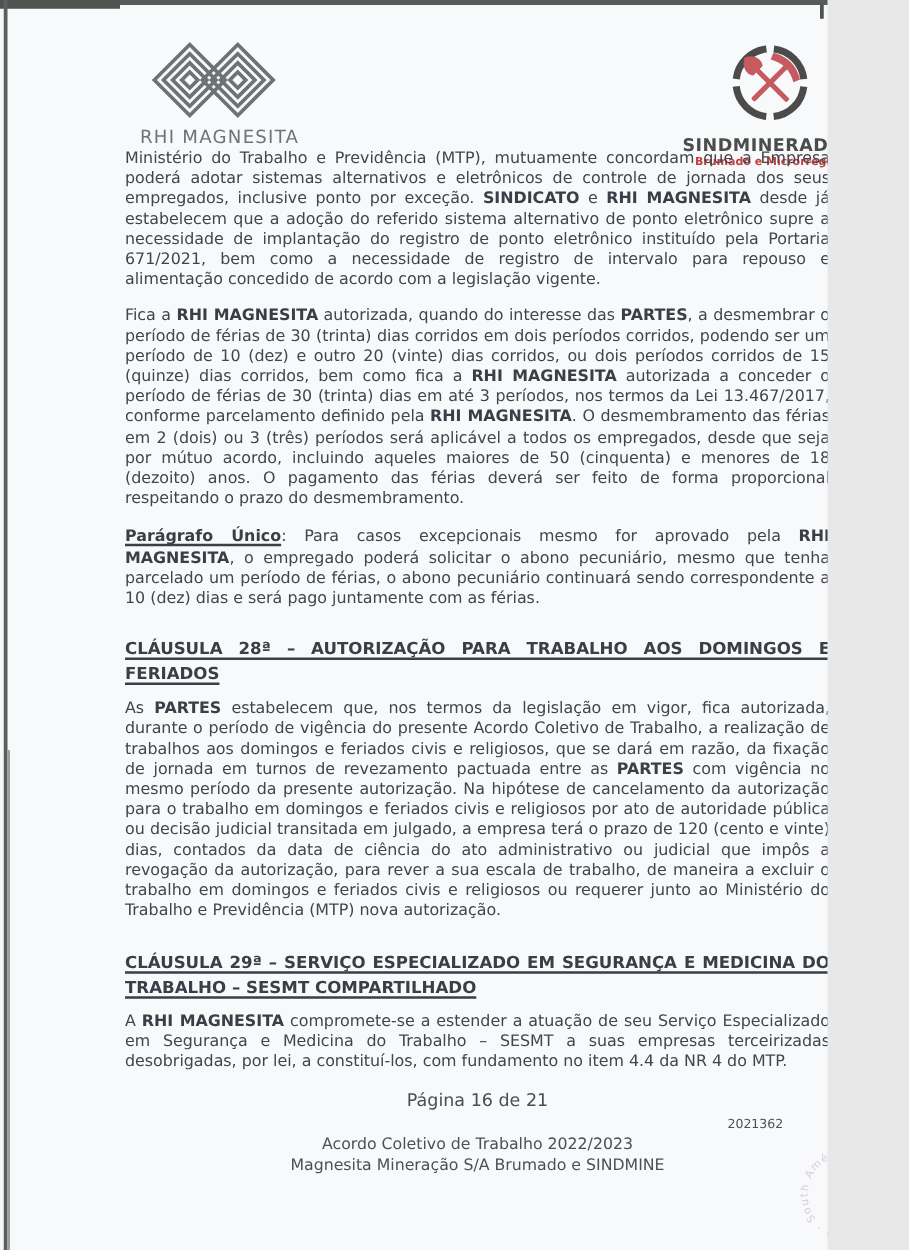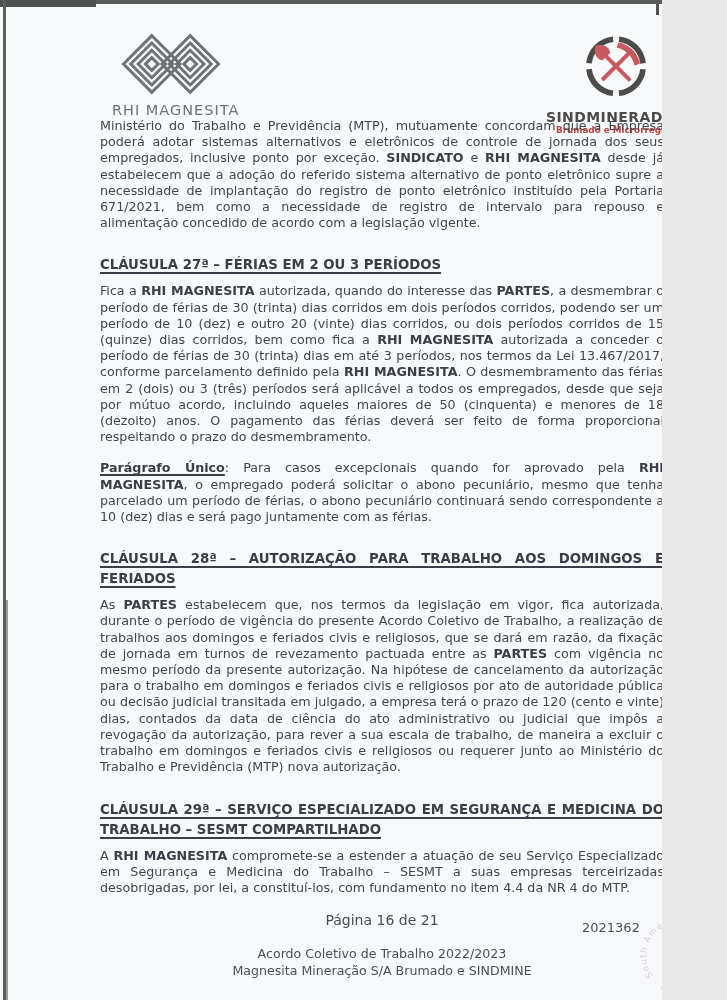--- a/index.html
+++ b/index.html
@@ -40,21 +40,21 @@
     font-size:13.3px;line-height:20px;
     font-weight:700;color:#3b3e46;
     text-align:justify;
     text-decoration:underline;text-decoration-thickness:1.8px;text-underline-offset:3px;
   }
   .pu{margin-top:15px;}
   .page-indicator{margin-top:16px;text-align:center;font-size:14px;font-weight:400;color:#4a4d53;}
   .doc-footer{margin-top:17px;text-align:center;font-size:12.6px;line-height:17px;color:#4c5056;}
 
   
-  .doc-number{position:absolute;top:920px;left:582px;font-size:13px;color:#4d5156;}
+  .doc-number{position:absolute;top:894px;left:582px;font-size:10px;color:#4d5156;}
   .stamp{position:absolute;top:915px;left:637px;width:82px;height:82px;opacity:.62;transform:rotate(-22deg);}
 </style>
 </head>
 <body>
 
 <div class="page">
 
   <div class="edge-top"></div>
   <div class="edge-corner"></div>
   <div class="edge-left"></div>
@@ -92,24 +92,23 @@
         </g>
       </svg>
       <div class="sind-name">SINDMINERADORES</div>
       <div class="sind-region">Brumado e Microrregião</div>
     </div>
   </header>
 
   <main class="doc">
     <p class="para"><span>Ministério do Trabalho e Previdência (MTP), mutuamente concordam que a Empresa poderá adotar sistemas alternativos e eletrônicos de controle de jornada dos seus empregados, inclusive ponto por exceção. </span><span class="b">SINDICATO</span><span> e </span><span class="b">RHI MAGNESITA</span><span> desde já estabelecem que a adoção do referido sistema alternativo de ponto eletrônico supre a necessidade de implantação do registro de ponto eletrônico instituído pela Portaria 671/2021, bem como a necessidade de registro de intervalo para repouso e alimentação concedido de acordo com a legislação vigente.</span></p>
 
-    <h2 class="clause">CLÁUSULA 27ª – FÉRIAS EM 2 OU 3 PERÍODOS</h2>
     <p class="para"><span>Fica a </span><span class="b">RHI MAGNESITA</span><span> autorizada, quando do interesse das </span><span class="b">PARTES</span><span>, a desmembrar o período de férias de 30 (trinta) dias corridos em dois períodos corridos, podendo ser um período de 10 (dez) e outro 20 (vinte) dias corridos, ou dois períodos corridos de 15 (quinze) dias corridos, bem como fica a </span><span class="b">RHI MAGNESITA</span><span> autorizada a conceder o período de férias de 30 (trinta) dias em até 3 períodos, nos termos da Lei 13.467/2017, conforme parcelamento definido pela </span><span class="b">RHI MAGNESITA</span><span>. O desmembramento das férias em 2 (dois) ou 3 (três) períodos será aplicável a todos os empregados, desde que seja por mútuo acordo, incluindo aqueles maiores de 50 (cinquenta) e menores de 18 (dezoito) anos. O pagamento das férias deverá ser feito de forma proporcional respeitando o prazo do desmembramento.</span></p>
 
-    <p class="para pu"><span class="b u">Parágrafo Único</span><span>: Para casos excepcionais quando for aprovado pela </span><span class="b">RHI MAGNESITA</span><span>, o empregado poderá solicitar o abono pecuniário, mesmo que tenha parcelado um período de férias, o abono pecuniário continuará sendo correspondente a 10 (dez) dias e será pago juntamente com as férias.</span></p>
+    <p class="para pu"><span class="b u">Parágrafo Único</span><span>: Para casos excepcionais mesmo for aprovado pela </span><span class="b">RHI MAGNESITA</span><span>, o empregado poderá solicitar o abono pecuniário, mesmo que tenha parcelado um período de férias, o abono pecuniário continuará sendo correspondente a 10 (dez) dias e será pago juntamente com as férias.</span></p>
 
     <h2 class="clause">CLÁUSULA 28ª – AUTORIZAÇÃO PARA TRABALHO AOS DOMINGOS E FERIADOS</h2>
     <p class="para"><span>As </span><span class="b">PARTES</span><span> estabelecem que, nos termos da legislação em vigor, fica autorizada, durante o período de vigência do presente Acordo Coletivo de Trabalho, a realização de trabalhos aos domingos e feriados civis e religiosos, que se dará em razão, da fixação de jornada em turnos de revezamento pactuada entre as </span><span class="b">PARTES</span><span> com vigência no mesmo período da presente autorização. Na hipótese de cancelamento da autorização para o trabalho em domingos e feriados civis e religiosos por ato de autoridade pública ou decisão judicial transitada em julgado, a empresa terá o prazo de 120 (cento e vinte) dias, contados da data de ciência do ato administrativo ou judicial que impôs a revogação da autorização, para rever a sua escala de trabalho, de maneira a excluir o trabalho em domingos e feriados civis e religiosos ou requerer junto ao Ministério do Trabalho e Previdência (MTP) nova autorização.</span></p>
 
     <h2 class="clause">CLÁUSULA 29ª – SERVIÇO ESPECIALIZADO EM SEGURANÇA E MEDICINA DO TRABALHO – SESMT COMPARTILHADO</h2>
     <p class="para"><span>A </span><span class="b">RHI MAGNESITA</span><span> compromete-se a estender a atuação de seu Serviço Especializado em Segurança e Medicina do Trabalho – SESMT a suas empresas terceirizadas desobrigadas, por lei, a constituí-los, com fundamento no item 4.4 da NR 4 do MTP.</span></p>
 
     <div class="page-indicator">Página 16 de 21</div>
     <div class="doc-footer">
       <div>Acordo Coletivo de Trabalho 2022/2023</div>

